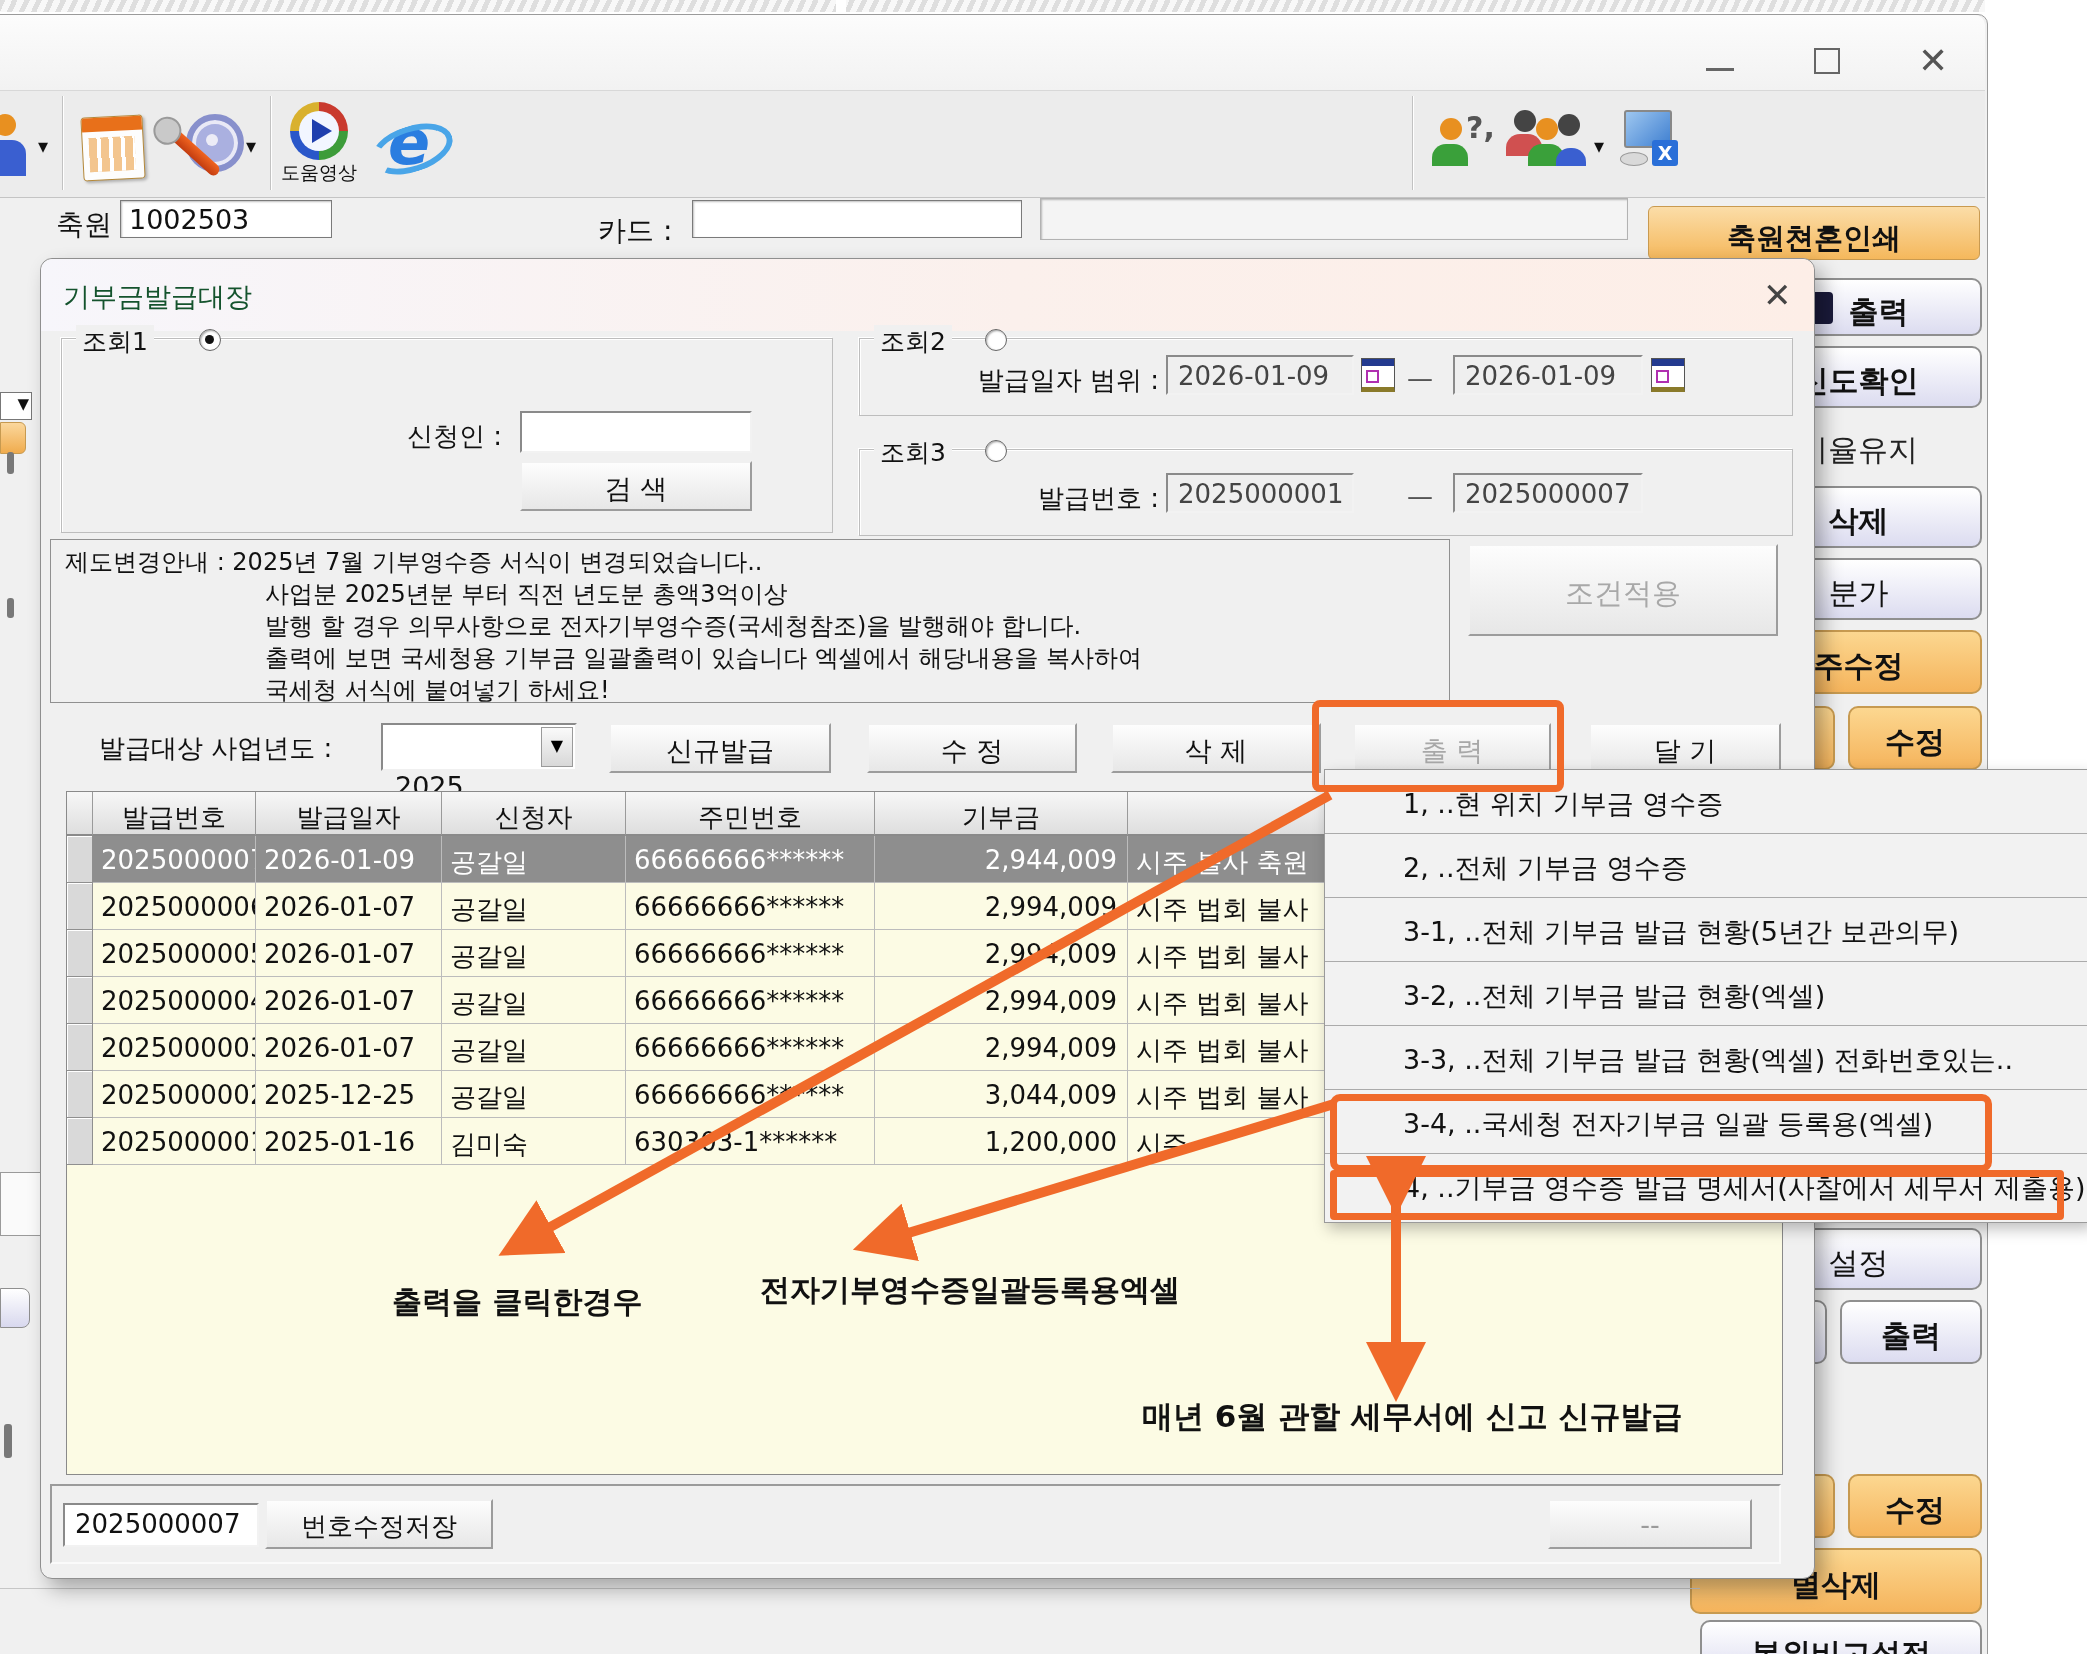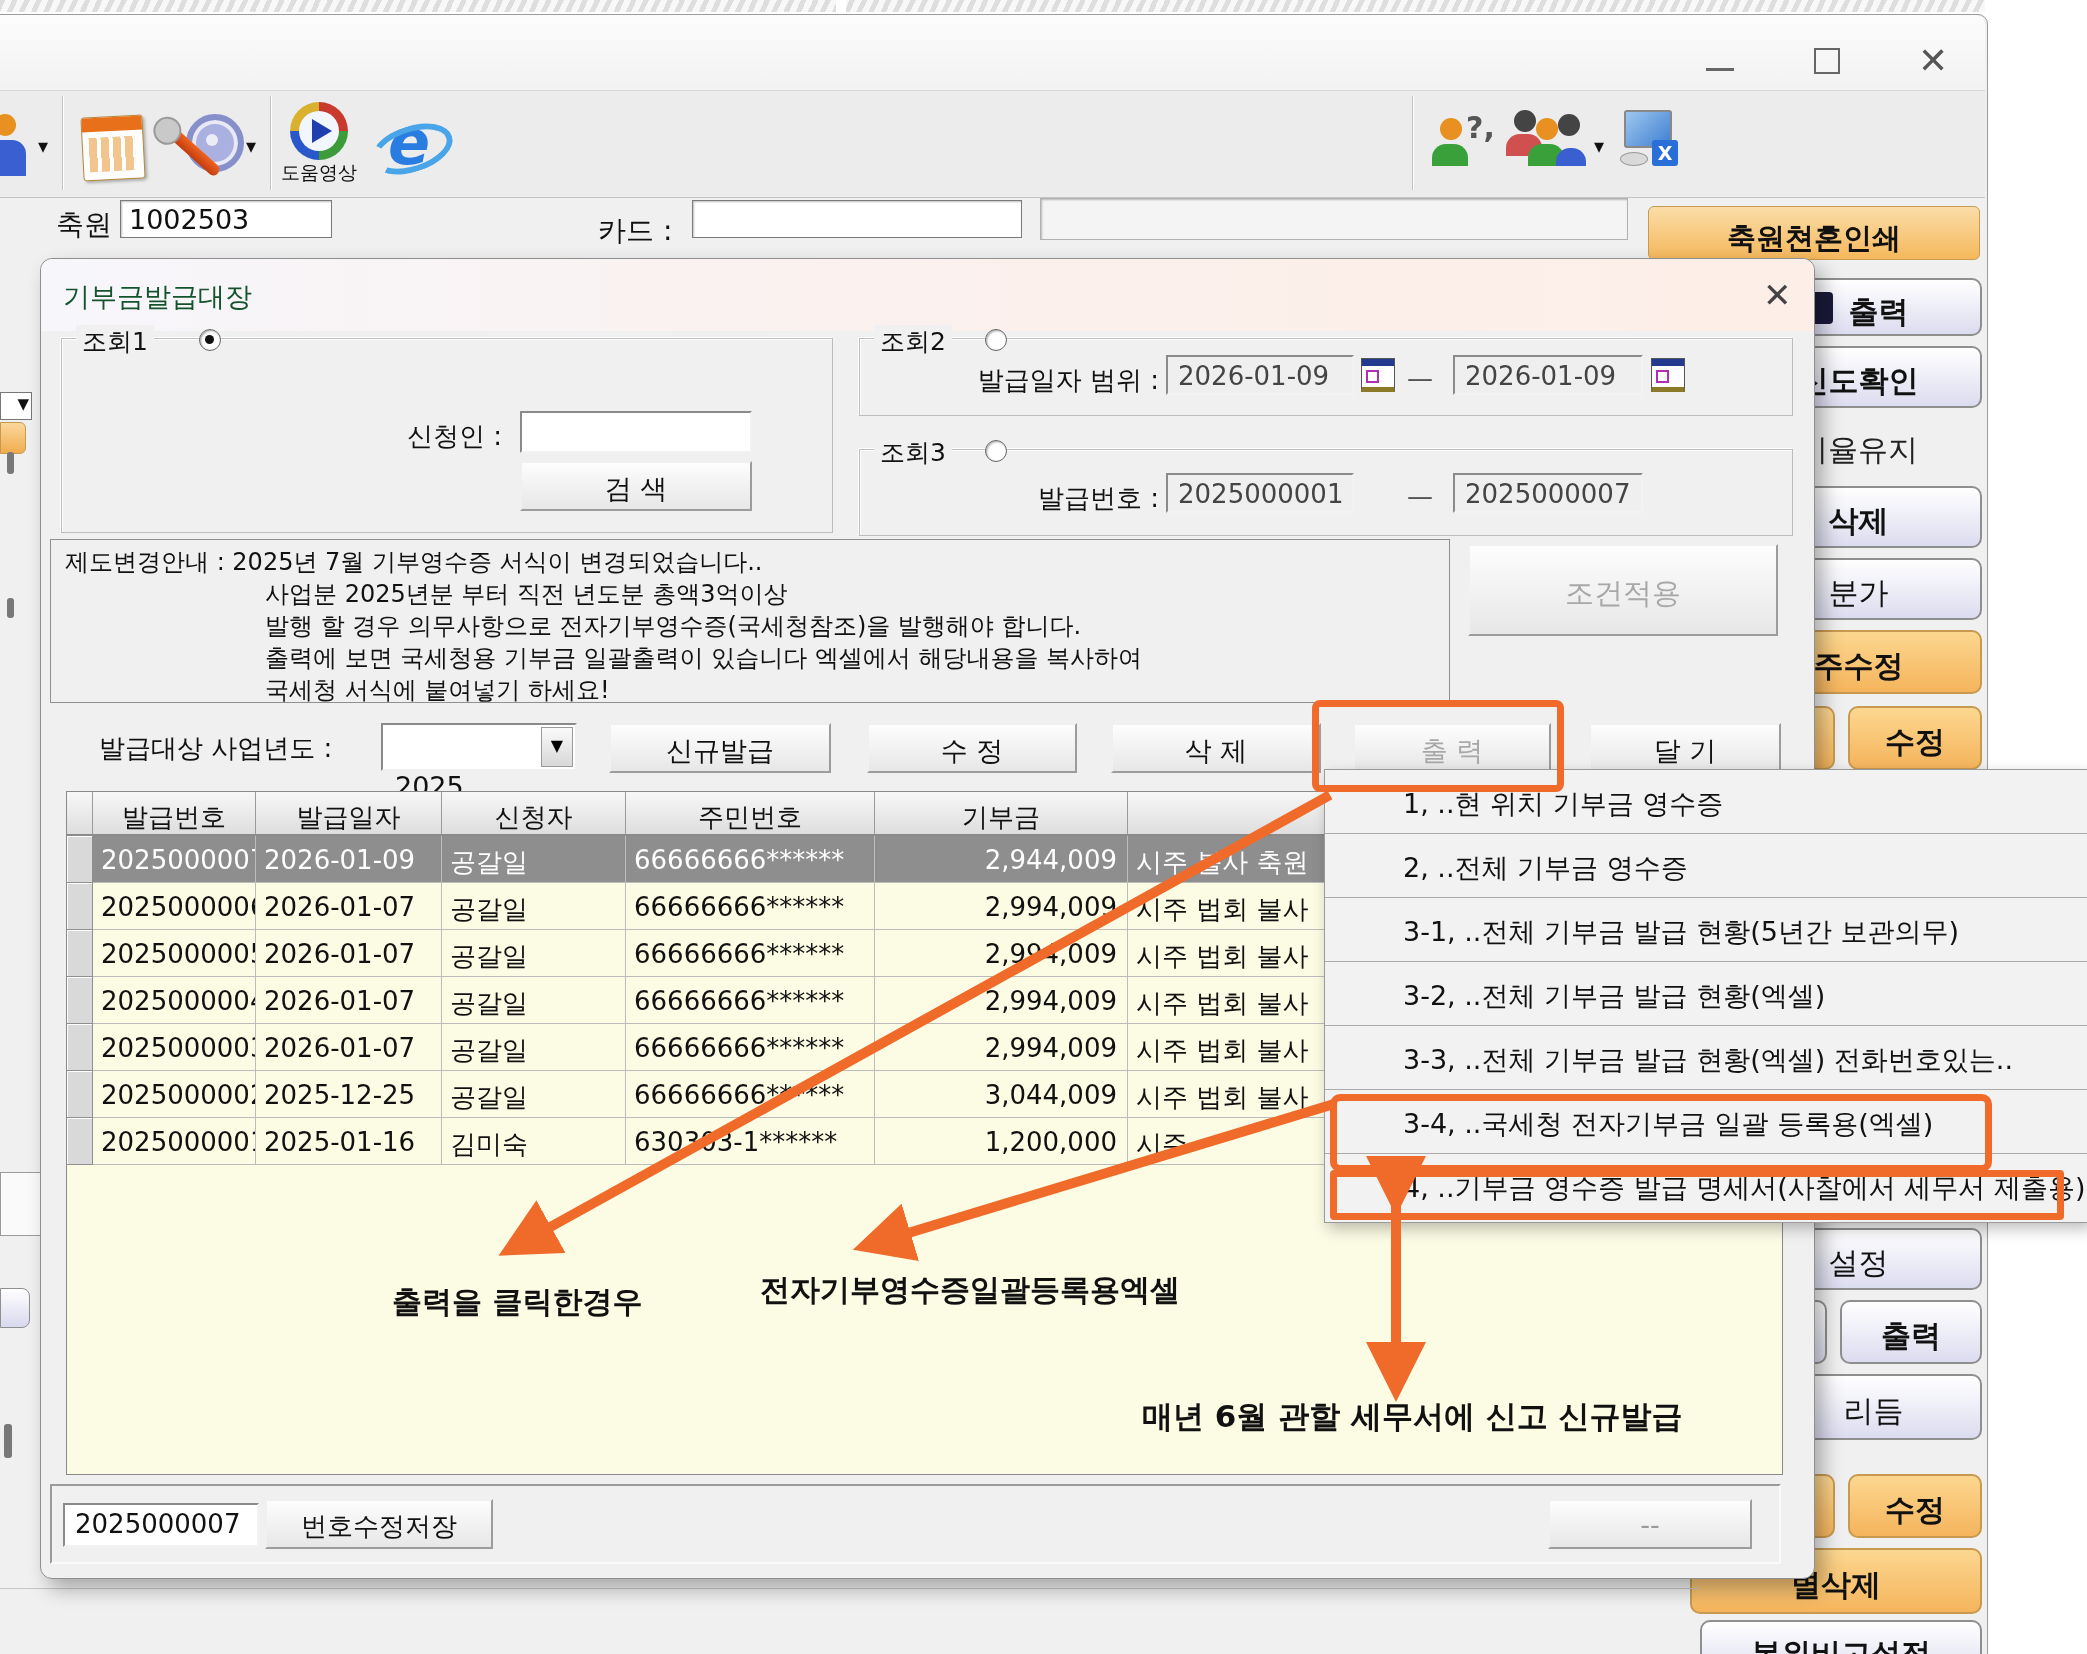--- a/index.html
+++ b/index.html
@@ -204,21 +204,20 @@
   <div class="abs" style="left:1798px;top:430px;font-size:30px;color:#222;">비율유지</div>
   <div class="abs sbtn" style="left:1735px;top:558px;height:62px;padding-top:13px;">분가</div>
   <div class="abs sbtn bold" style="left:1735px;top:486px;height:62px;padding-top:13px;">삭제</div>
   <div class="abs sbtn orange bold" style="left:1735px;top:630px;height:64px;padding-top:14px;">주수정</div>
   <div class="abs sbtn orange" style="left:1735px;top:706px;width:100px;height:64px;"></div>
   <div class="abs sbtn orange bold" style="left:1848px;top:706px;width:134px;height:64px;padding-top:14px;">수정</div>
 
   <div class="abs sbtn" style="left:1735px;top:1228px;height:62px;padding-top:13px;">설정</div>
   <div class="abs sbtn" style="left:1735px;top:1300px;width:92px;height:64px;"></div>
   <div class="abs sbtn bold" style="left:1840px;top:1300px;width:142px;height:64px;padding-top:14px;">출력</div>
-  <div class="abs sbtn" style="left:1735px;top:1374px;height:66px;padding:15px 0 0 30px;">리듬</div>
   <div class="abs sbtn orange" style="left:1735px;top:1474px;width:100px;height:64px;"></div>
   <div class="abs sbtn orange bold" style="left:1848px;top:1474px;width:134px;height:64px;padding-top:14px;">수정</div>
   <div class="abs sbtn orange bold" style="left:1690px;top:1548px;width:292px;height:66px;padding-top:15px;">별삭제</div>
   <div class="abs sbtn bold" style="left:1700px;top:1620px;width:282px;height:60px;padding-top:12px;">복위비고설정</div>
 
   <div class="abs lw-combo"></div>
   <div class="abs lw-orange"></div>
   <div class="abs lw-dash" style="left:7px;top:452px;width:7px;height:22px;"></div>
   <div class="abs lw-dash" style="left:7px;top:598px;width:7px;height:20px;"></div>
   <div class="abs lw-box"></div>

